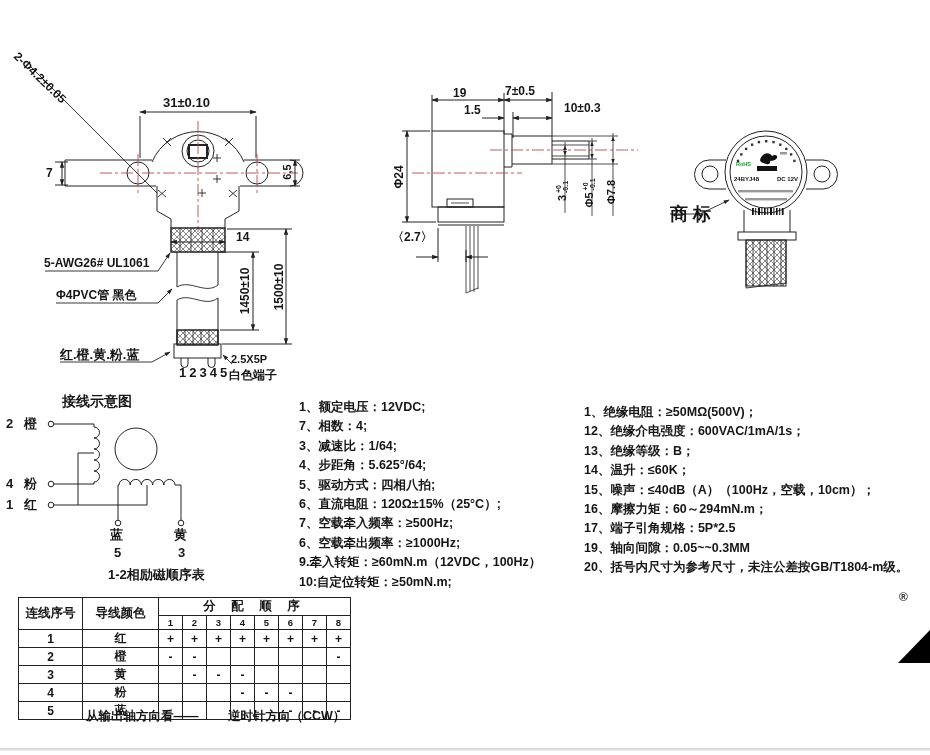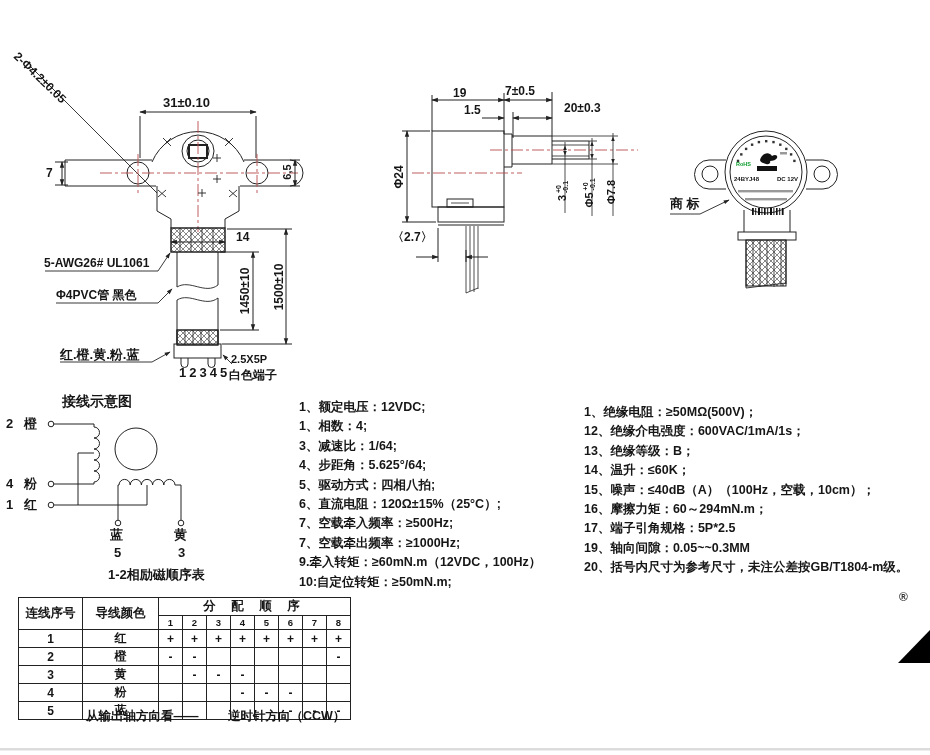--- a/index.html
+++ b/index.html
@@ -249,66 +249,66 @@
 <div class="vlabel" style="left:245px;top:291px;font-size:12px">1450±10</div>
 <div class="vlabel" style="left:279px;top:287px;font-size:12px">1500±10</div>
 <div class="t" style="left:60px;top:348px;font-size:13px">红.橙.黄.粉.蓝</div>
 <div class="t" style="left:179px;top:366px;font-size:13px;letter-spacing:3px">12345</div>
 <div class="t" style="left:231px;top:354px;font-size:11px">2.5X5P</div>
 <div class="t" style="left:229px;top:369px;font-size:12px">白色端子</div>
 
 <div class="t" style="left:453px;top:87px;font-size:12px">19</div>
 <div class="t" style="left:505px;top:85px;font-size:12px">7±0.5</div>
 <div class="t" style="left:464px;top:104px;font-size:12px">1.5</div>
-<div class="t" style="left:564px;top:102px;font-size:12px">20±0.3</div>
+<div class="t" style="left:564px;top:102px;font-size:12px">10±0.3</div>
 <div class="vlabel" style="left:399px;top:177px;font-size:12px">Φ24</div>
 <div class="vlabel" style="left:562px;top:191px;font-size:11px">
       <span>3</span>
       <span class="tolstack">
         <i>+0</i>
         <i>-0.1</i>
       </span>
     </div>
 <div class="vlabel" style="left:589px;top:193px;font-size:11px">
       <span>Φ5</span>
       <span class="tolstack">
         <i>+0</i>
         <i>-0.1</i>
       </span>
     </div>
 <div class="vlabel" style="left:611px;top:192px;font-size:11px">Φ7.8</div>
 <div class="t" style="left:392px;top:231px;font-size:12px">〈2.7〉</div>
 
-<div class="t" style="left:670px;top:197px;font-size:13px">商 标</div>
+<div class="t" style="left:670px;top:205px;font-size:18px">商 标</div>
 <div class="np" style="left:736px;top:162px;font-size:5.5px;color:#089a2a">RoHS</div>
 <div class="np" style="left:734px;top:176px;font-size:6px;color:#111">24BYJ48</div>
 <div class="np" style="left:777px;top:176px;font-size:6px;color:#111">DC 12V</div>
 
 <div class="t" style="left:62px;top:394px;font-size:14px">接线示意图</div>
 <div class="t" style="left:6px;top:417px;font-size:13px">2</div>
 <div class="t" style="left:24px;top:417px;font-size:13px">橙</div>
 <div class="t" style="left:6px;top:477px;font-size:13px">4</div>
 <div class="t" style="left:24px;top:477px;font-size:13px">粉</div>
 <div class="t" style="left:6px;top:498px;font-size:13px">1</div>
 <div class="t" style="left:24px;top:498px;font-size:13px">红</div>
 <div class="t" style="left:110px;top:528px;font-size:13px">蓝</div>
 <div class="t" style="left:114px;top:546px;font-size:13px">5</div>
 <div class="t" style="left:174px;top:528px;font-size:13px">黄</div>
 <div class="t" style="left:178px;top:546px;font-size:13px">3</div>
 <div class="t" style="left:108px;top:568px;font-size:13px">1-2相励磁顺序表</div>
 
 <div class="spec-list" style="left:299px;top:398px">
       <div class="spec-line">1、额定电压：12VDC;</div>
-      <div class="spec-line">1、相数：4;</div>
+      <div class="spec-line">7、相数：4;</div>
       <div class="spec-line">3、减速比：1/64;</div>
       <div class="spec-line">4、步距角：5.625°/64;</div>
       <div class="spec-line">5、驱动方式：四相八拍;</div>
       <div class="spec-line">6、直流电阻：120Ω±15%（25°C）;</div>
       <div class="spec-line">7、空载牵入频率：≥500Hz;</div>
-      <div class="spec-line">7、空载牵出频率：≥1000Hz;</div>
+      <div class="spec-line">6、空载牵出频率：≥1000Hz;</div>
       <div class="spec-line">9.牵入转矩：≥60mN.m（12VDC，100Hz）</div>
       <div class="spec-line">10:自定位转矩：≥50mN.m;</div>
     </div>
 <div class="spec-list" style="left:584px;top:403px">
       <div class="spec-line">1、绝缘电阻：≥50MΩ(500V)；</div>
       <div class="spec-line">12、绝缘介电强度：600VAC/1mA/1s；</div>
       <div class="spec-line">13、绝缘等级：B；</div>
       <div class="spec-line">14、温升：≤60K；</div>
       <div class="spec-line">15、噪声：≤40dB（A）（100Hz，空载，10cm）；</div>
       <div class="spec-line">16、摩擦力矩：60～294mN.m；</div>

